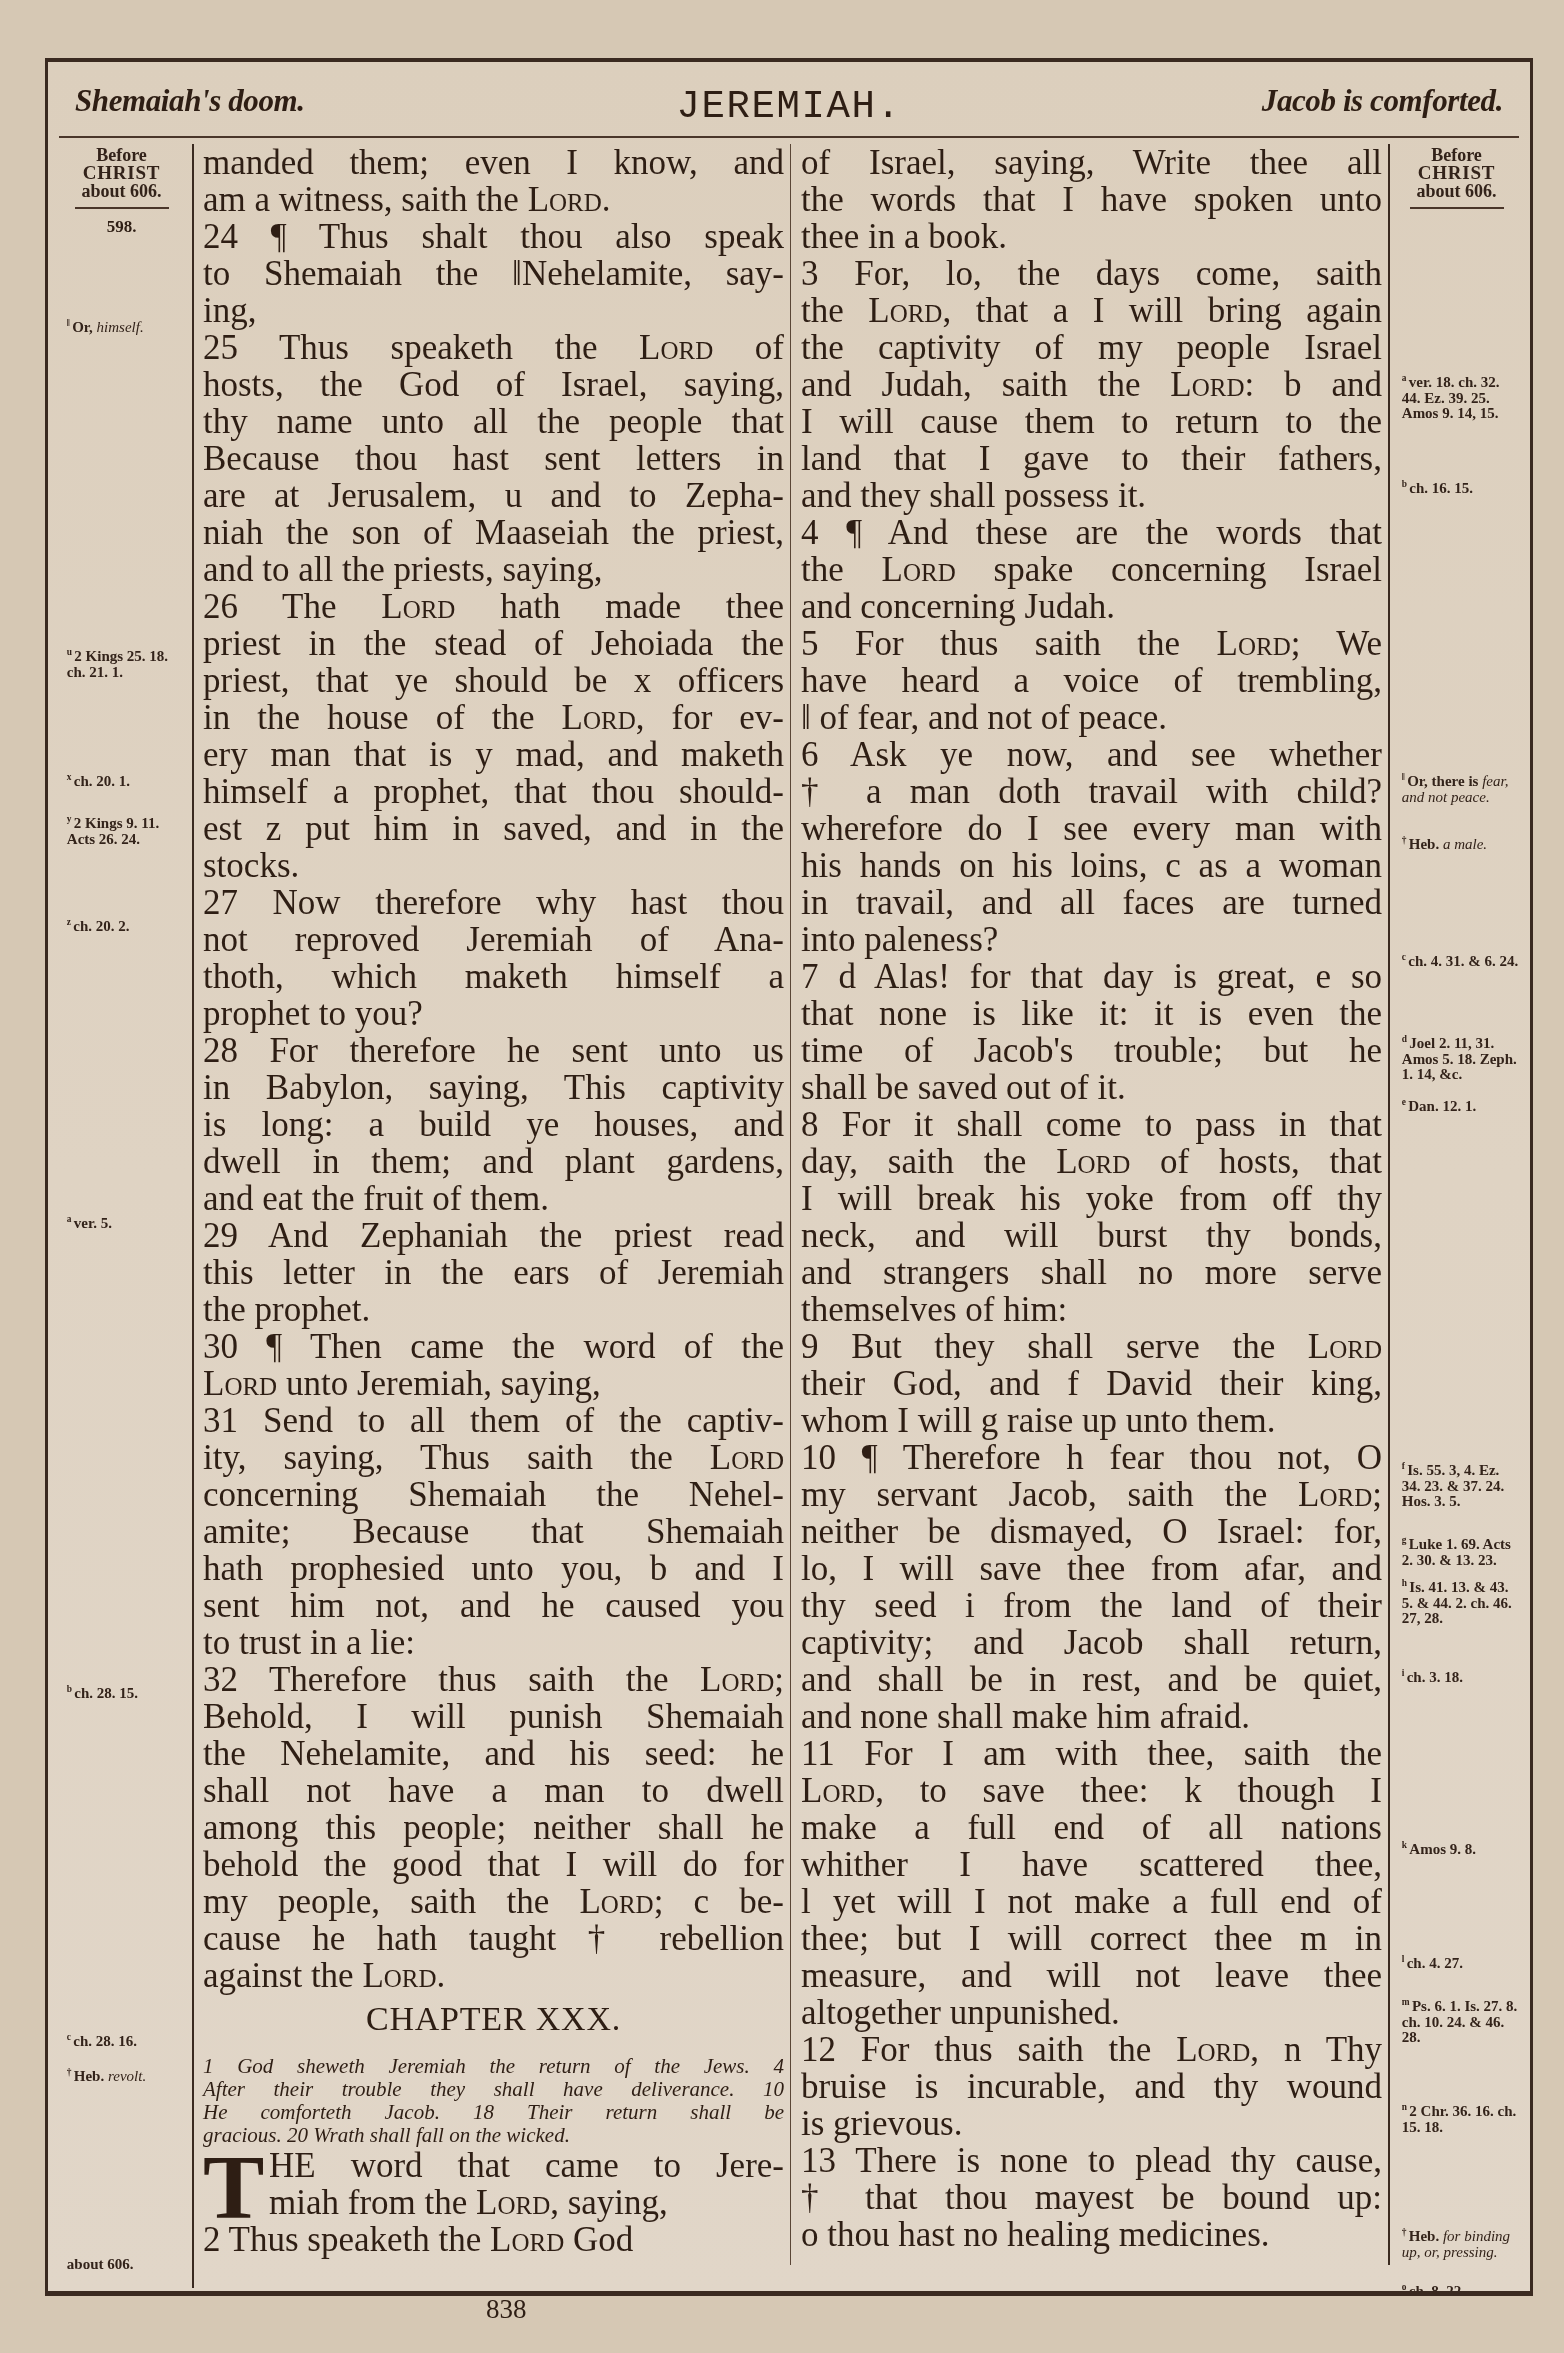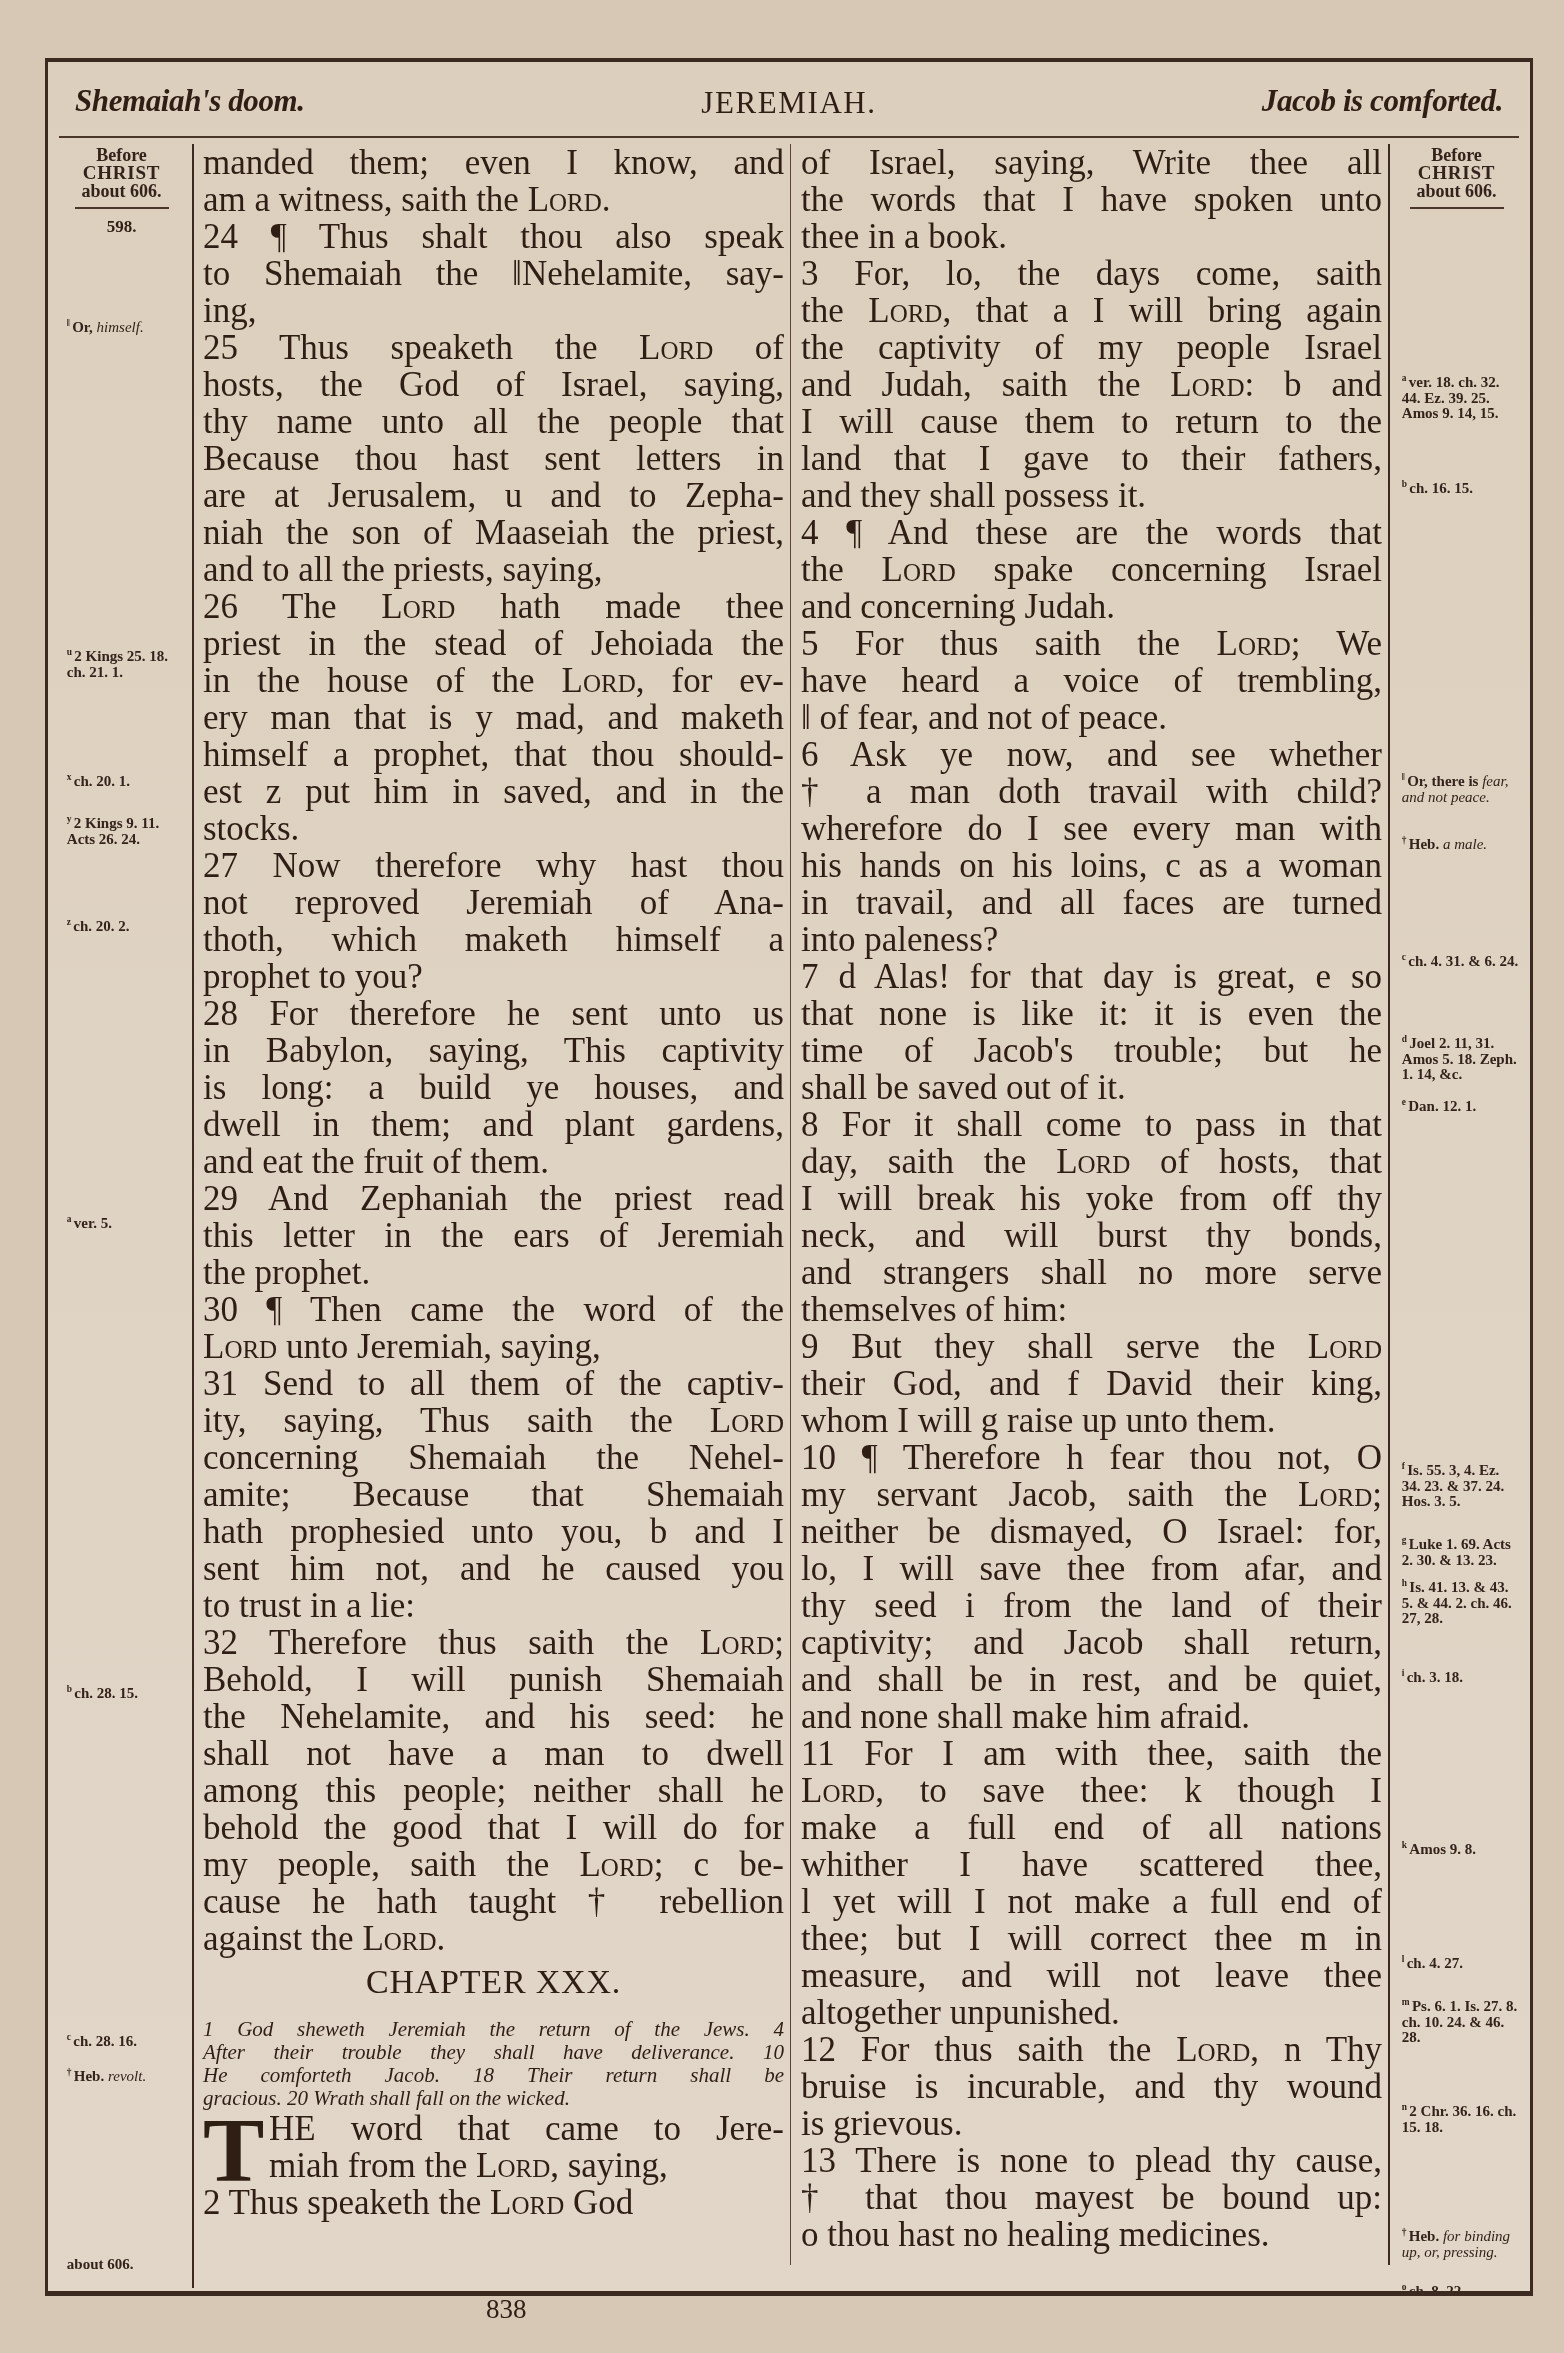--- a/index.html
+++ b/index.html
@@ -21,21 +21,21 @@
 
   .running-head { position:absolute; left:27px; right:27px; top:14px; height:55px; }
   .rh-left, .rh-right {
     position:absolute; top:11px; font-family:"Liberation Serif", serif; font-style:italic;
     font-size:31px; font-weight:bold; letter-spacing:-0.4px; color:#2e1e14;
   }
   .rh-left { left:0; }
   .rh-right { right:0; }
   .rh-center {
     position:absolute; left:0; right:0; top:12.5px; text-align:center;
-    font-family:Liberation Serif, serif; font-size:31px; letter-spacing:1.6px; color:#2e1e14;
+    font-family:Liberation Mono, monospace; font-size:39px; letter-spacing:1.6px; color:#2e1e14;
   }
 
   .margin-col { position:absolute; top:86px; width:125px; font-size:15px; line-height:17px; }
   .margin-left { left:11px; }
   .margin-right { left:1346px; }
   .col-rule { position:absolute; top:86px; width:1.6px; background:#3a2a20; }
   .col-rule.l1 { left:144px; height:2144px; }
   .col-rule.l2 { left:742px; height:2121px; width:1.2px; background:#5a4636; }
   .col-rule.l3 { left:1340px; height:2121px; }
 
@@ -145,20 +145,21 @@
         <span class="line last">ing,</span>
         <span class="line">25 Thus speaketh the <span class="sc">Lord</span> of</span>
         <span class="line">hosts, the God of Israel, saying,</span>
         <span class="line">thy name unto all the people that</span>
         <span class="line">Because thou hast sent letters in</span>
         <span class="line">are at Jerusalem, u and to Zepha-</span>
         <span class="line">niah the son of Maaseiah the priest,</span>
         <span class="line last">and to all the priests, saying,</span>
         <span class="line">26 The <span class="sc">Lord</span> hath made thee</span>
         <span class="line">priest in the stead of Jehoiada the</span>
+        <span class="line">priest, that ye should be x officers</span>
         <span class="line">in the house of the <span class="sc">Lord</span>, for ev-</span>
         <span class="line">ery man that is y mad, and maketh</span>
         <span class="line">himself a prophet, that thou should-</span>
         <span class="line">est z put him in saved, and in the</span>
         <span class="line last">stocks.</span>
         <span class="line">27 Now therefore why hast thou</span>
         <span class="line">not reproved Jeremiah of Ana-</span>
         <span class="line">thoth, which maketh himself a</span>
         <span class="line last">prophet to you?</span>
         <span class="line">28 For therefore he sent unto us</span>

